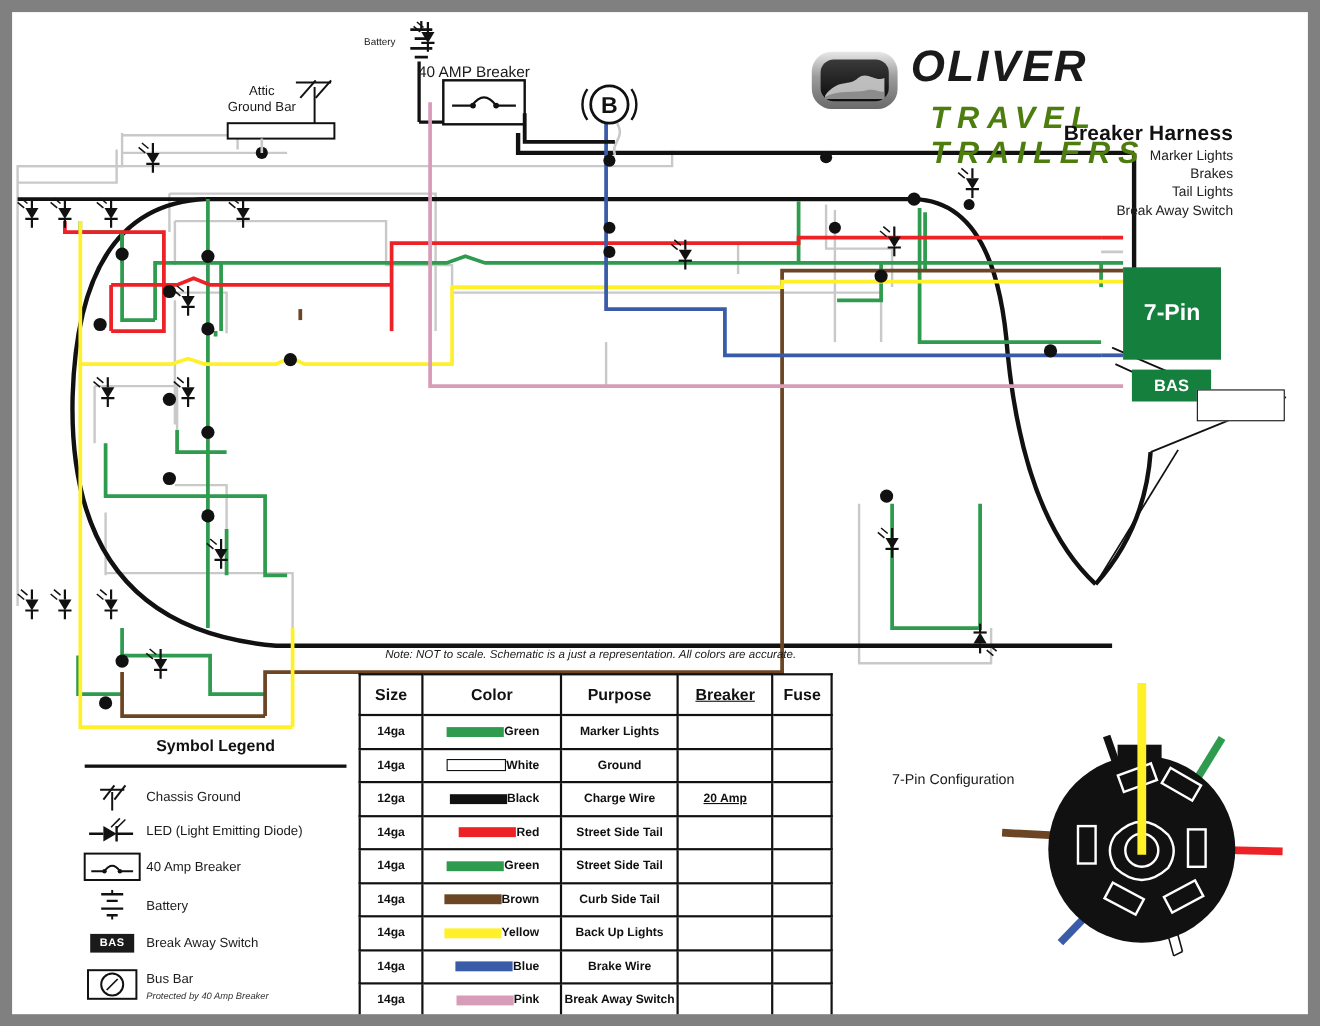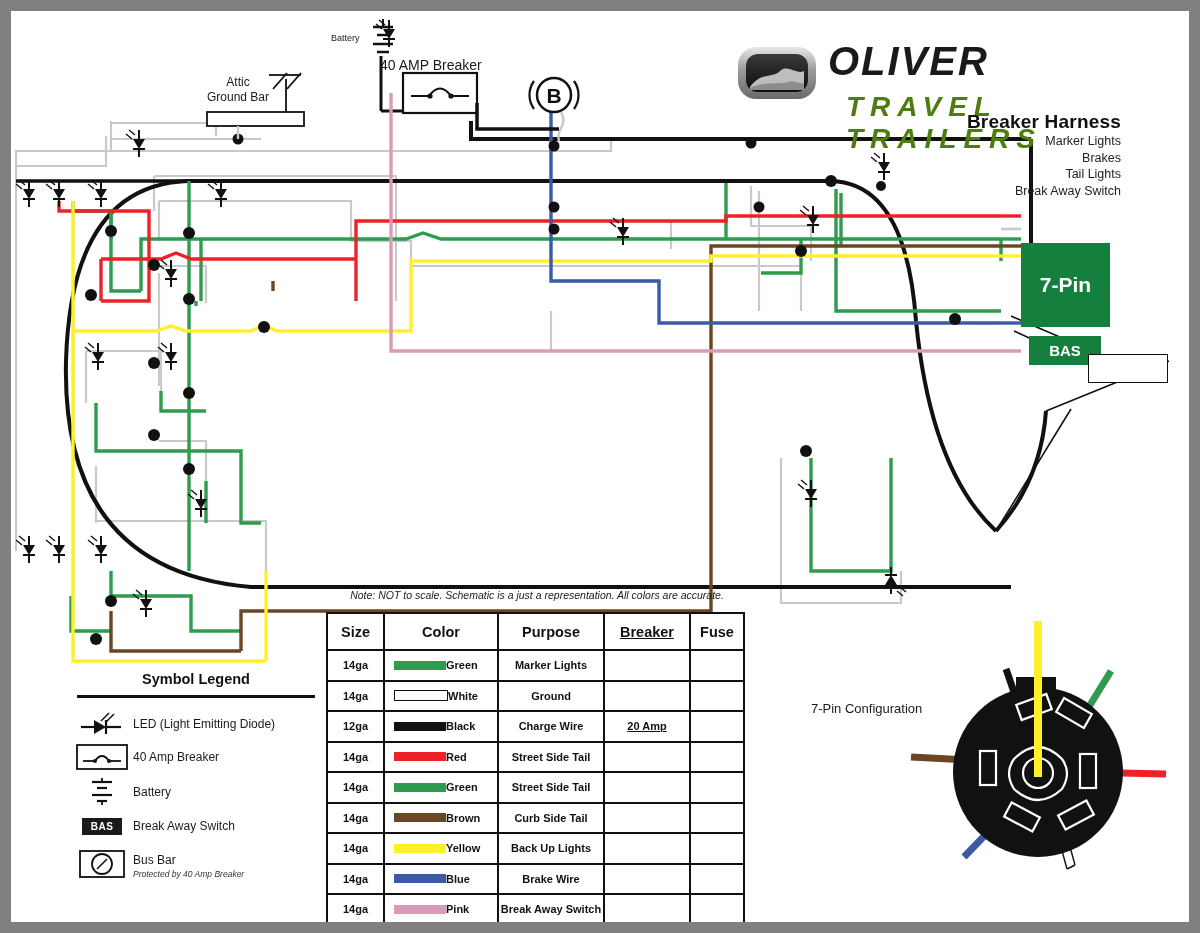--- a/index.html
+++ b/index.html
@@ -56,21 +56,21 @@
   #wiretable th,#wiretable td{
      border:2px solid #111;text-align:center;font-size:11px;font-weight:bold;color:#111;
      padding:0;}
   #wiretable th{font-size:14.5px;height:35px;}
   #wiretable td{height:28.5px;}
   .c-size{width:55px;}
   .c-color{width:112px;}
   .c-purpose{width:104px;font-size:10.5px;}
   .c-breaker{width:84px;text-decoration:underline;}
   .c-fuse{width:52px;}
-  .swatchwrap{display:flex;align-items:center;justify-content:flex-start;padding:0 9px;}
+  .swatchwrap{display:flex;align-items:center;justify-content:flex-end;padding:0 19px;}
   .swatch{width:52px;height:9px;display:inline-block;}
   .cname{font-size:11px;font-weight:bold;}
 
   .note{position:absolute;left:316px;top:578px;width:420px;text-align:center;
         font-size:10.5px;font-style:italic;color:#1a1a1a;}
 
   #pinlabel{position:absolute;left:800px;top:690px;font-size:13px;color:#1a1a1a;}
 </style>
 </head>
 <body>
@@ -342,20 +342,31 @@
     </div>
 
     <div style="position:absolute;left:1077px;top:343px;width:78px;height:27px;border:1.6px solid #111;background:#fff;"></div>
 
     <div class="note">Note:  NOT to scale.  Schematic is a just a representation.  All colors are accurate.</div>
 
     <div id="symlegend">
       <div class="hd">Symbol Legend</div>
       <div class="rule"></div>
 
+      <div class="symrow">
+        <div class="symcell">
+          <svg width="34" height="26" viewBox="0 0 34 26">
+            <line x1="17" y1="26" x2="17" y2="9" stroke="#111" stroke-width="1.8"></line>
+            <line x1="6" y1="7" x2="28" y2="7" stroke="#111" stroke-width="1.8"></line>
+            <line x1="9" y1="16" x2="19" y2="3" stroke="#111" stroke-width="1.8"></line>
+            <line x1="19" y1="16" x2="29" y2="3" stroke="#111" stroke-width="1.8"></line>
+          </svg>
+        </div>
+        <div class="symtxt">Chassis Ground</div>
+      </div>
 
       <div class="symrow">
         <div class="symcell">
           <svg width="46" height="26" viewBox="0 0 46 26">
             <line x1="2" y1="16" x2="15" y2="16" stroke="#111" stroke-width="2.2"></line>
             <polygon points="15,9 15,23 27,16" fill="#111"></polygon>
             <line x1="27" y1="9" x2="27" y2="23" stroke="#111" stroke-width="2.2"></line>
             <line x1="27" y1="16" x2="42" y2="16" stroke="#111" stroke-width="2.2"></line>
             <line x1="22" y1="10" x2="30" y2="2" stroke="#111" stroke-width="1.4"></line>
             <line x1="27" y1="11" x2="35" y2="3" stroke="#111" stroke-width="1.4"></line>

